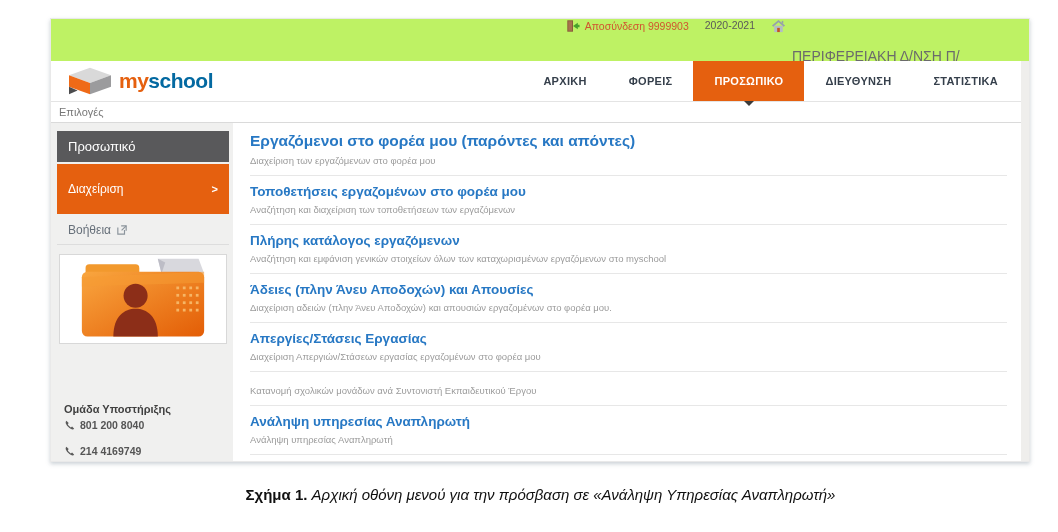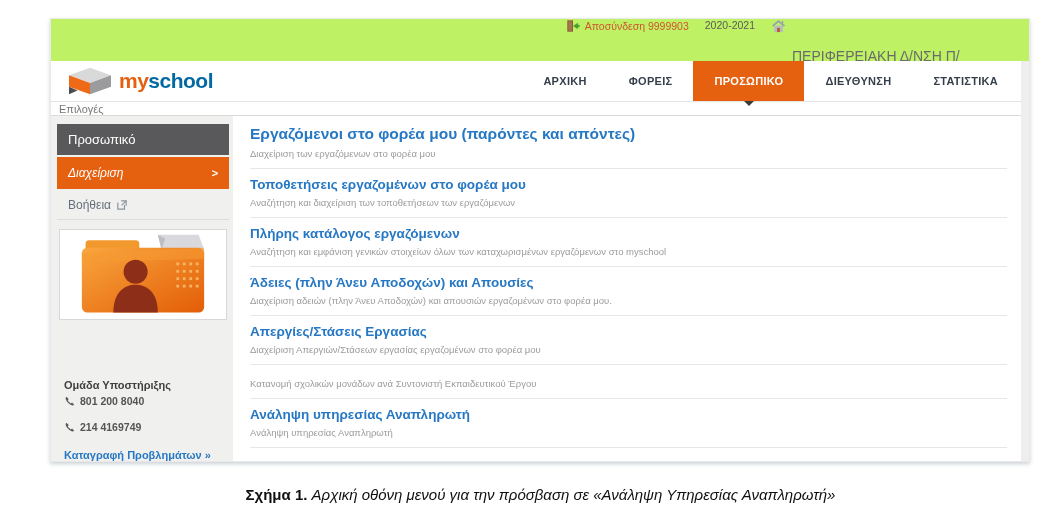--- a/index.html
+++ b/index.html
@@ -28,35 +28,35 @@
   .logo-my { color:#e5600f; }
   .logo-school { color:#0369a1; }
   .mainnav { margin-left:auto; display:flex; align-items:stretch; margin-right:10px; }
   .nav-item { display:flex; align-items:center; padding:0 21px; font-size:11px; font-weight:bold;
               color:#353f4b; letter-spacing:.3px; cursor:pointer; position:relative; }
   .nav-item.active { background:#e5600f; color:#fff; }
   .nav-item.active::after { content:""; position:absolute; left:50%; bottom:-10px; margin-left:-5px;
               border:5px solid transparent; border-top-color:#3a3a3a; }
 
   
-  .breadcrumb { flex:none; height:15px; background:#fff; border-top:1px solid #e4e4e4;
+  .breadcrumb { flex:none; height:22px; background:#fff; border-top:1px solid #e4e4e4;
                 border-bottom:1px solid #dadada; display:flex; align-items:center;
                 padding-left:8px; font-size:11px; color:#777; }
 
   
   .gutter { position:absolute; top:42px; right:0; bottom:0; width:8px; background:#efeeec; z-index:3; }
 
   
   .content { flex:1; display:flex; background:#fff; min-height:0; }
 
   .sidebar { flex:none; width:182px; background:#f0f0ef; padding:8px 4px 0 6px;
              display:flex; flex-direction:column; }
   .sb-title { background:#59595b; color:#fff; font-size:13px; padding:8px 11px; margin-bottom:2px; }
-  .sb-manage { background:#e5600f; color:#fff; font-size:12px; padding:9px 11px; margin-bottom:2px;
-               display:flex; justify-content:space-between; align-items:center; cursor:pointer;font-style:italic; }
+  .sb-manage { background:#e5600f; color:#fff; font-size:12px; padding:18px 11px; margin-bottom:2px;
+               display:flex; justify-content:space-between; align-items:center; cursor:pointer; }
   .sb-manage .chev { font-weight:bold; font-size:11px; }
   .sb-help { padding:7px 11px; font-size:12px; color:#67707a; display:flex; align-items:center;
              gap:6px; border-bottom:1px solid #ddd; cursor:pointer; }
   .sb-image { background:#fff; border:1px solid #d8d8d8; margin:9px 2px 10px 2px; height:98px;
               display:flex; align-items:center; justify-content:center; }
   .sb-support { padding:5px 7px 0; color:#4a4a4a; }
   .sb-support-title { font-size:11px; font-weight:bold; color:#3f3f3f;margin-top:44px; }
   .phone-row { display:flex; align-items:center; gap:5px; font-size:10.5px; font-weight:bold;
                color:#555; margin-top:4px; }
   .phone-row.second { margin-top:14px; }

